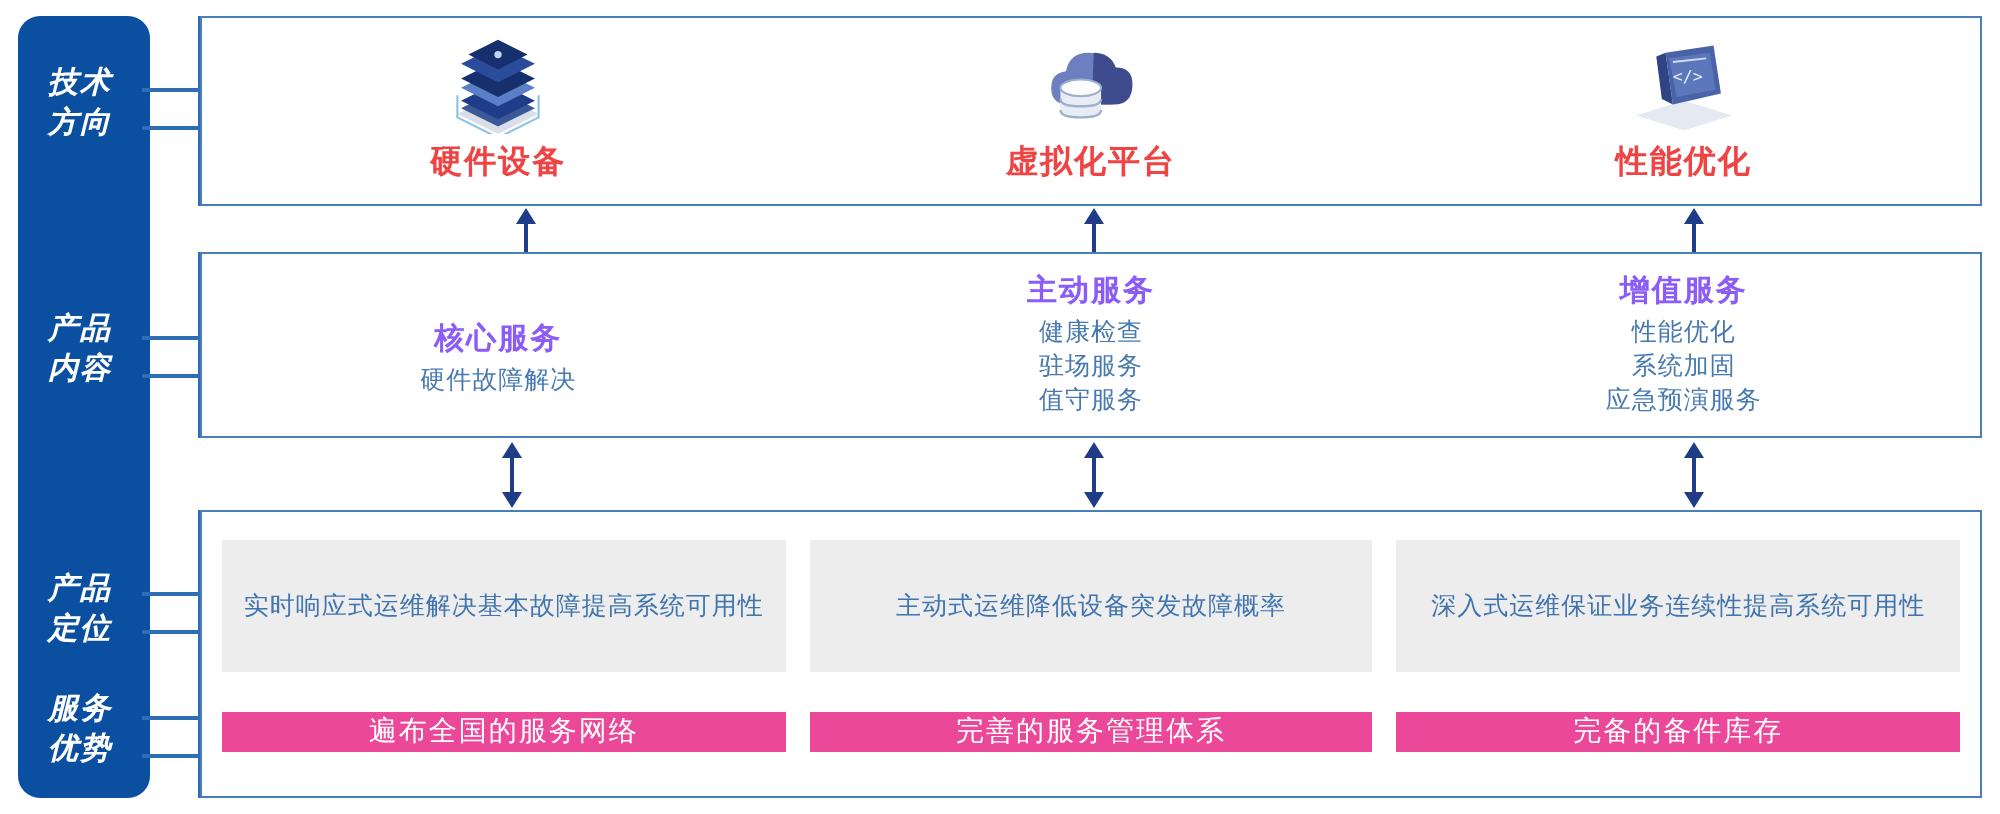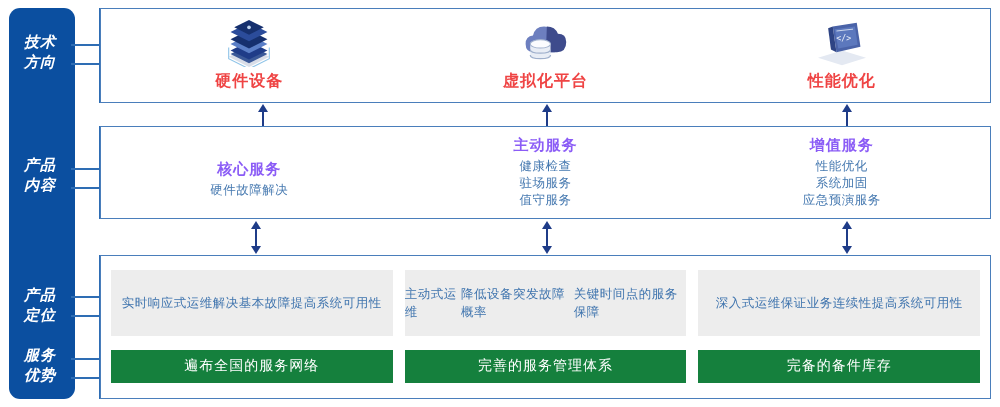--- a/index.html
+++ b/index.html
@@ -63,21 +63,21 @@
   
   .bottom-inner{position:absolute;left:0;top:0;width:100%;height:100%;display:flex;flex-direction:column;}
   .bottom-grayrow{display:flex;flex:1;align-items:center;padding:0 10px;gap:12px;}
   .gray-card{
     flex:1;background:#EDEDED;height:66px;margin-top:6px;
     display:flex;flex-direction:row;align-items:center;justify-content:center;
   }
   .gray-line{font-size:12.5px;color:#3F74AE;line-height:18px;letter-spacing:.5px;}
   .bottom-bluerow{display:flex;height:46px;align-items:center;padding:0 10px 9px 10px;gap:12px;}
   .blue-card{
-    flex:1;background:#15803d;height:33px;
+    flex:1;background:#ec4899;height:20px;
     display:flex;align-items:center;justify-content:center;
     color:#ffffff;font-size:14px;letter-spacing:1px;
   }
 
   
   .arrow{position:absolute;}
 </style>
 </head>
 <body>
 
@@ -223,21 +223,20 @@
 
       <div class="bottom-grayrow">
         <div class="gray-card">
           <div class="gray-line">实时响应式运维</div>
           <div class="gray-line">解决基本故障</div>
           <div class="gray-line">提高系统可用性</div>
         </div>
         <div class="gray-card">
           <div class="gray-line">主动式运维</div>
           <div class="gray-line">降低设备突发故障概率</div>
-          <div class="gray-line">关键时间点的服务保障</div>
         </div>
         <div class="gray-card">
           <div class="gray-line">深入式运维</div>
           <div class="gray-line">保证业务连续性</div>
           <div class="gray-line">提高系统可用性</div>
         </div>
       </div>
 
       <div class="bottom-bluerow">
         <div class="blue-card">遍布全国的服务网络</div>

